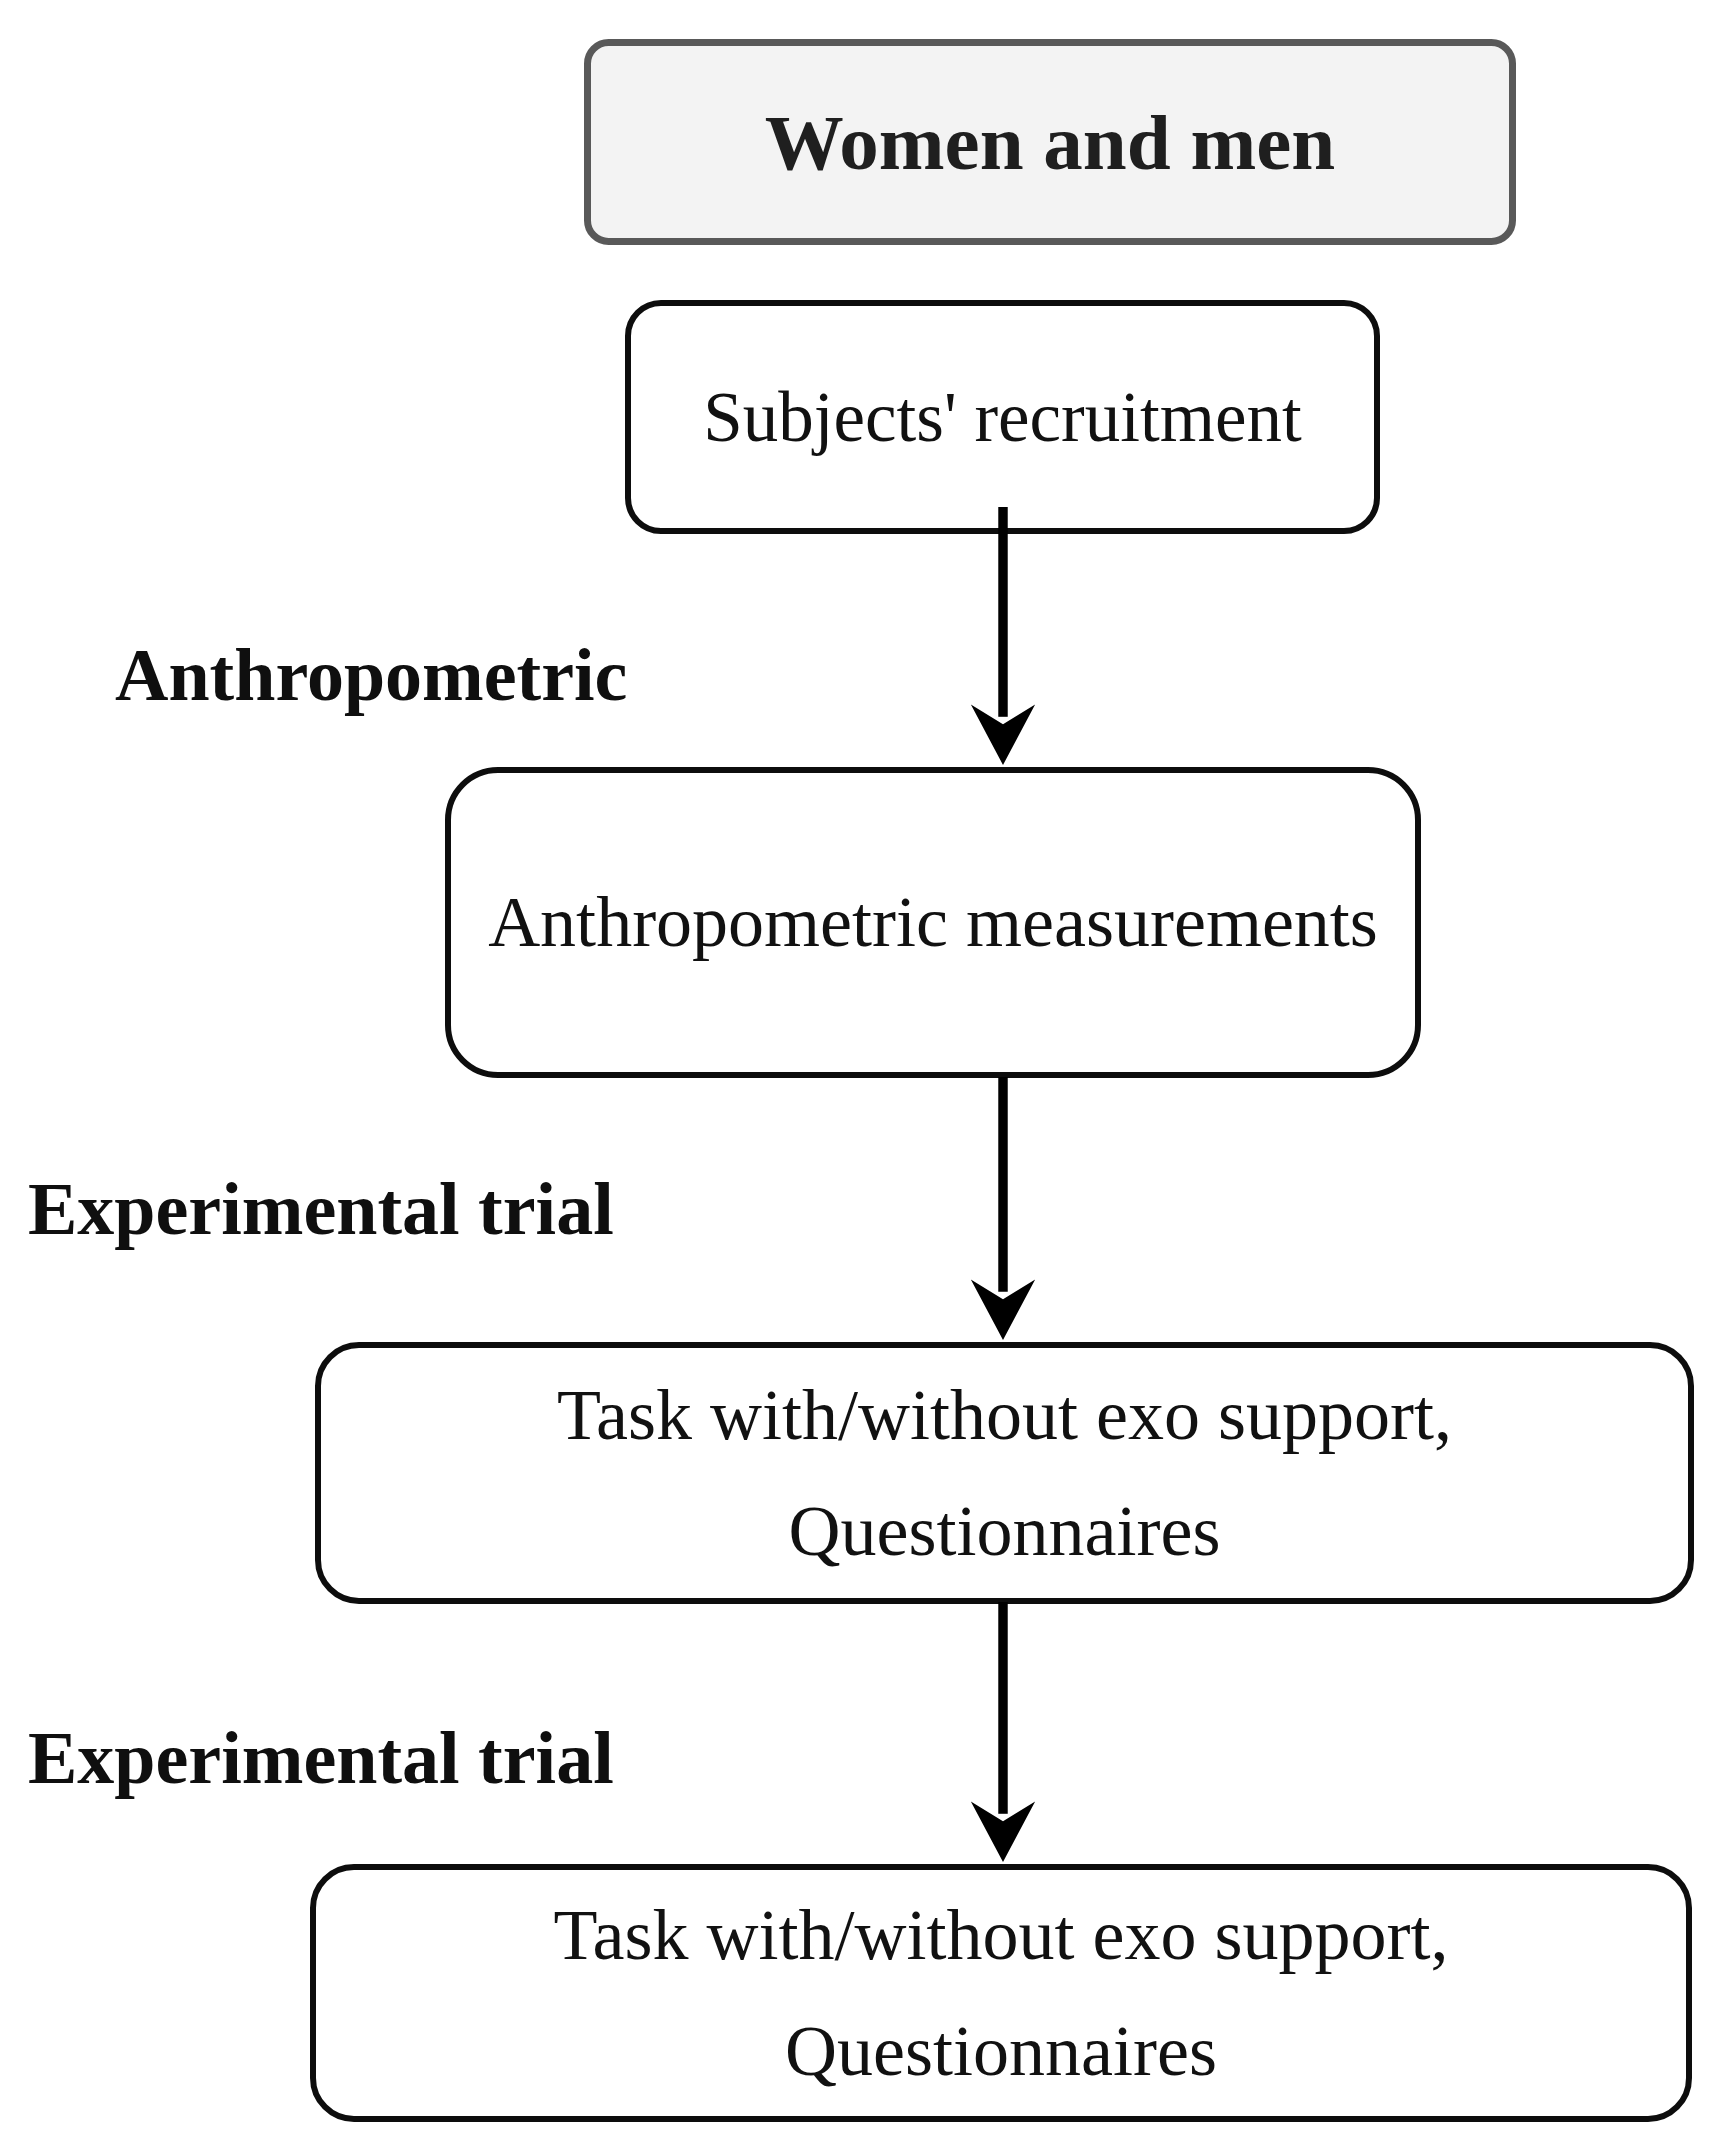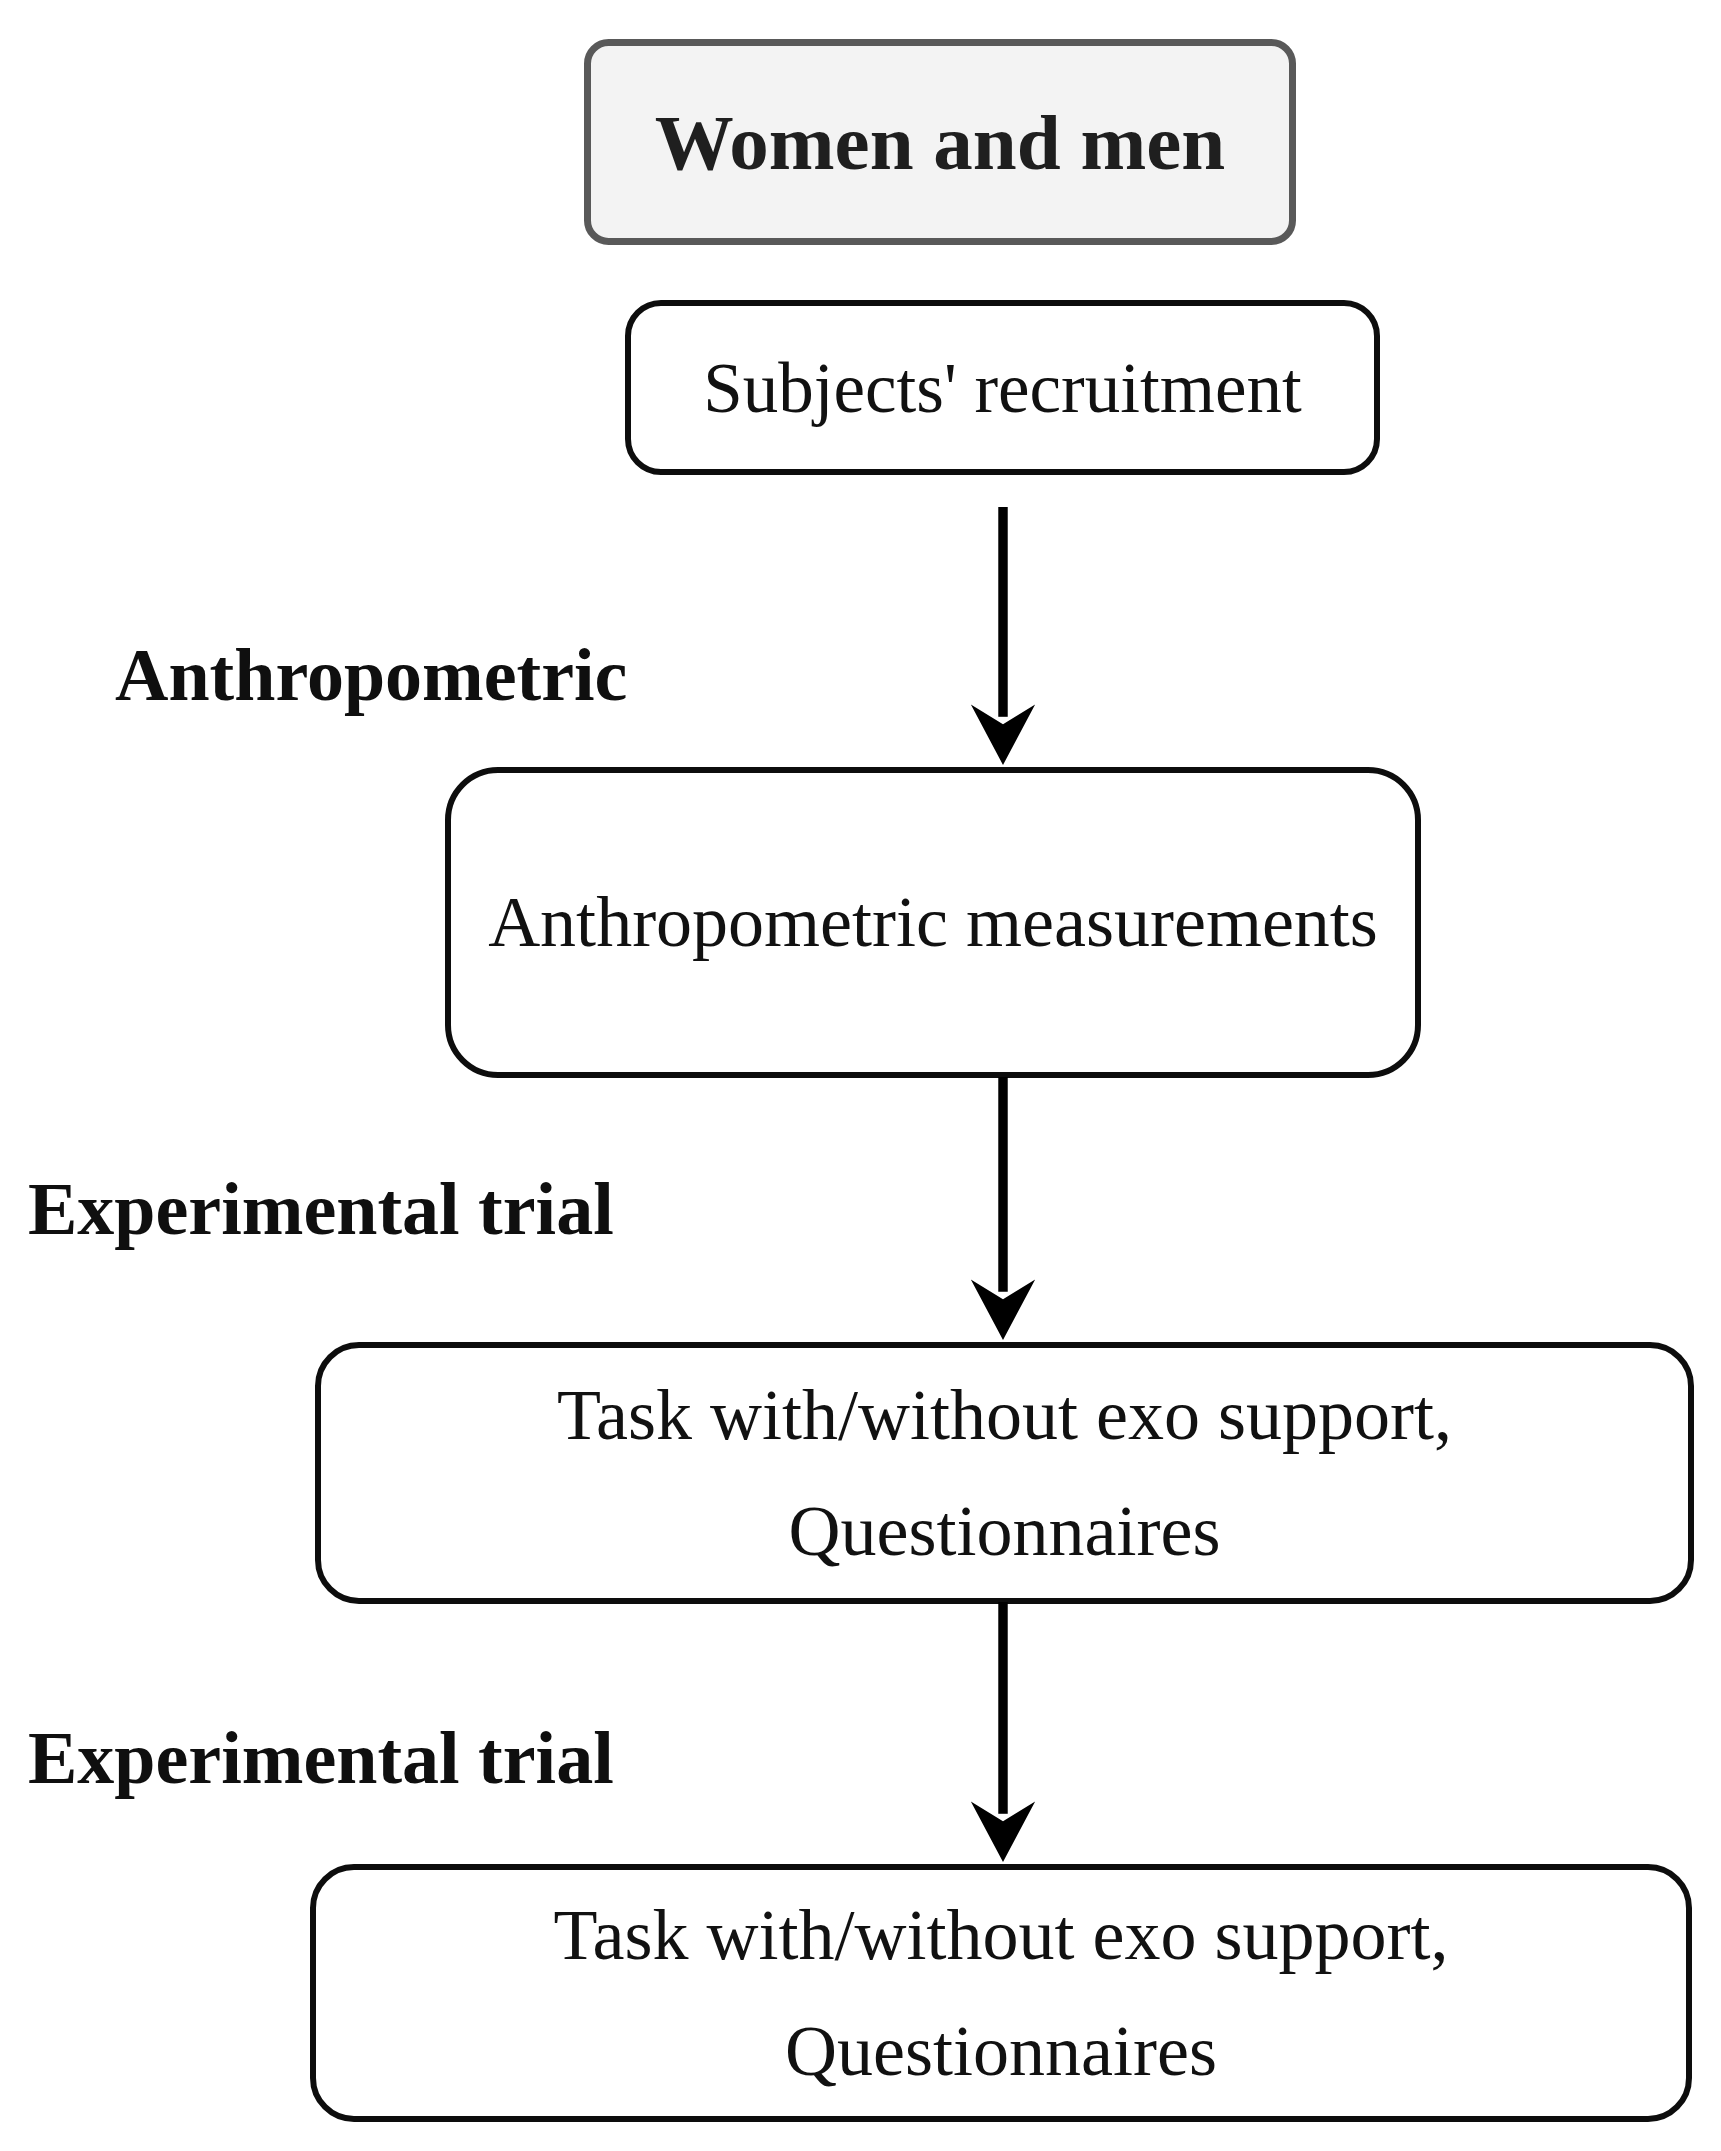--- a/index.html
+++ b/index.html
@@ -26,32 +26,32 @@
     align-items: center;
     justify-content: center;
     text-align: center;
   }
   .box .line {
     display: block;
     white-space: nowrap;
   }
   .title-box {
     left: 584px; top: 39px;
-    width: 712px; height: 206px;
+    width: 932px; height: 206px;
     background: #f3f3f3;
     border: 7.6px solid #595959;
     border-radius: 24.6px;
     font-weight: bold;
     font-size: 79px;
     line-height: 99px;
     color: #1f1f1f;
   }
   .node-recruitment {
     left: 625px; top: 300px;
-    width: 755px; height: 175px;
+    width: 755px; height: 234px;
     border-radius: 36px;
     font-size: 71px;
     line-height: 90px;
   }
   .node-anthropometric {
     left: 445px; top: 767px;
     width: 976px; height: 311px;
     border-radius: 53px;
     font-size: 72px;
     line-height: 91px;

